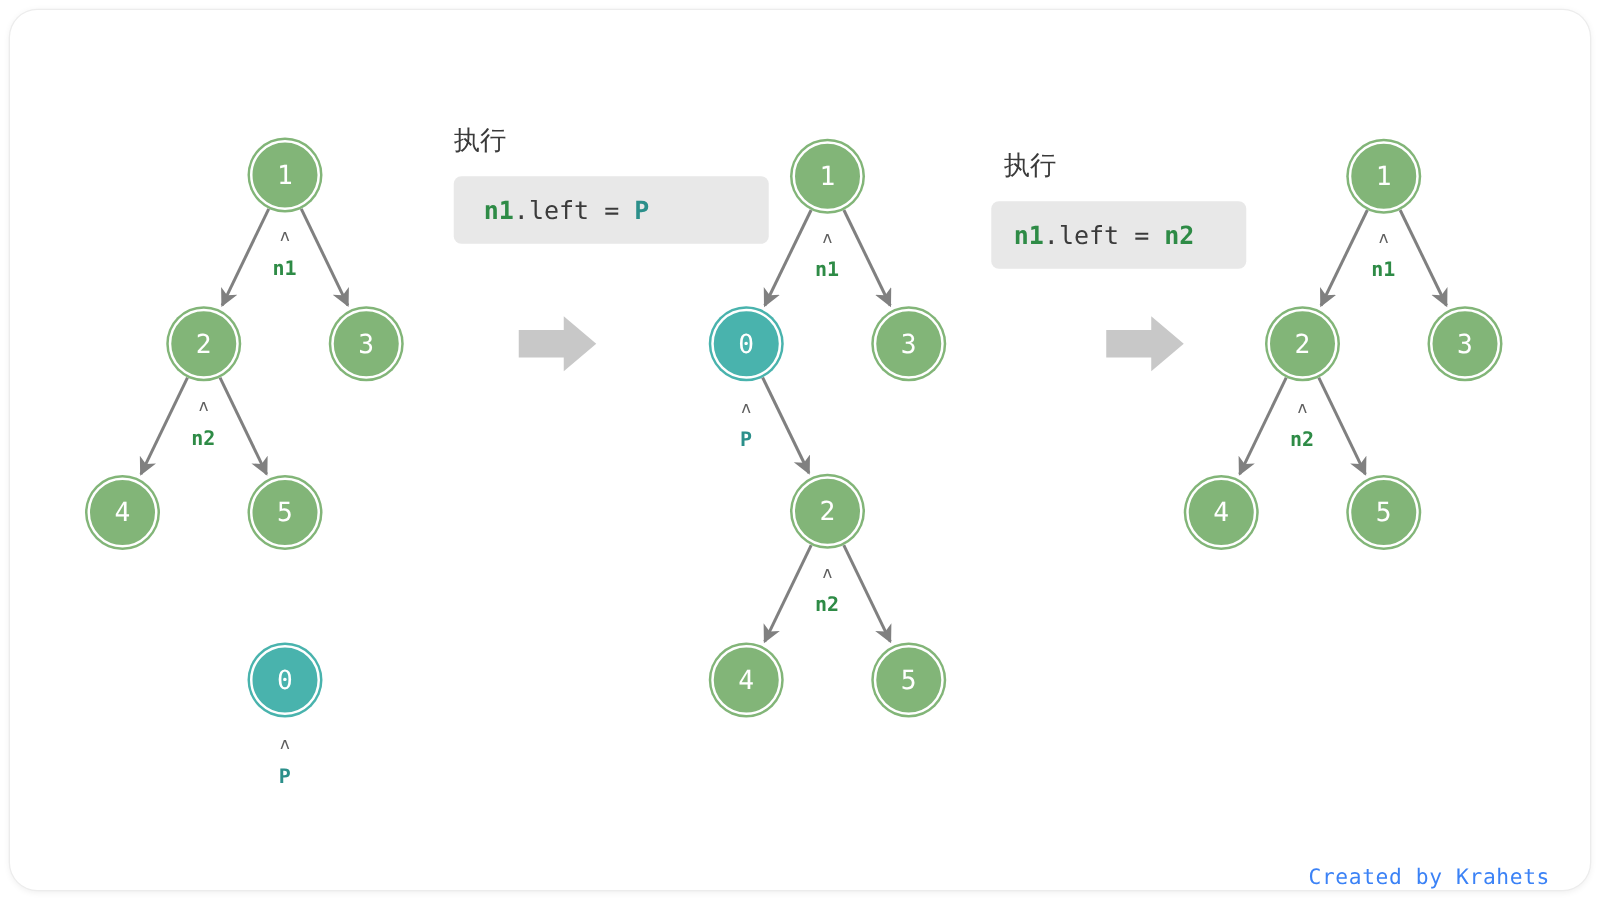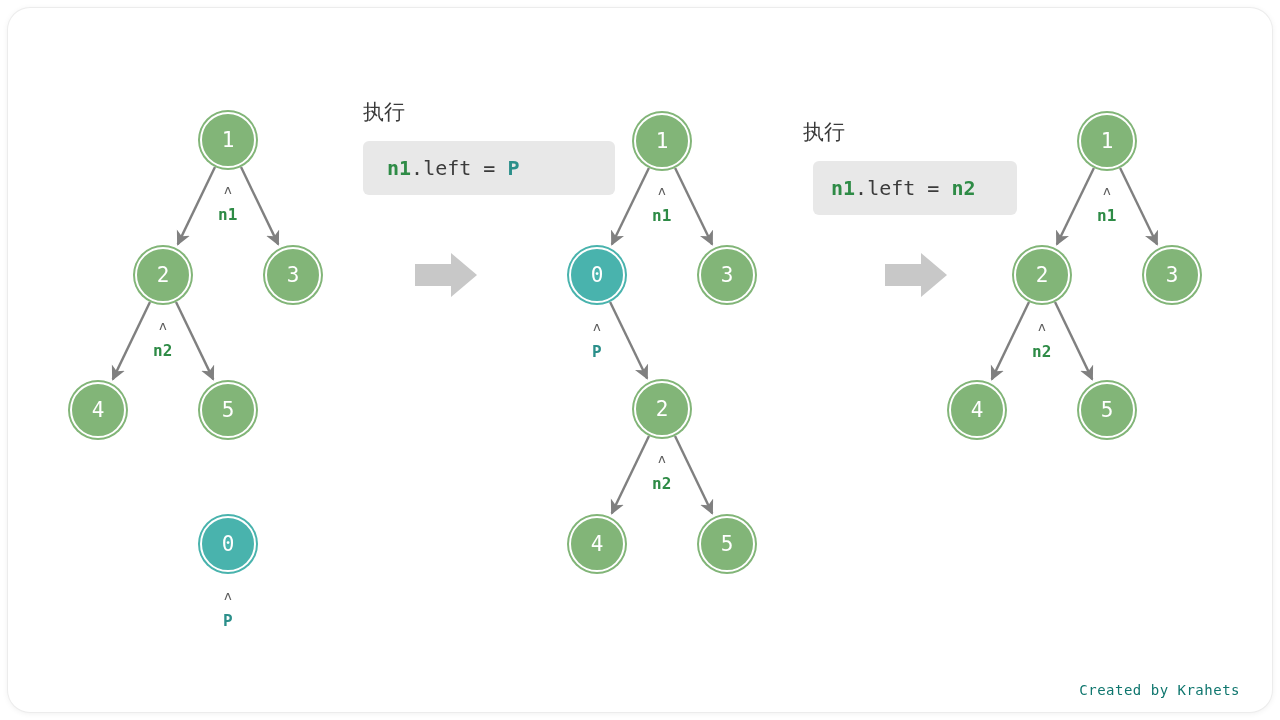--- a/index.html
+++ b/index.html
@@ -100,24 +100,24 @@
     white-space: pre;
     user-select: none;
   }
   .codeblock .tok-var  { color: #2e8b46; font-weight: bold; }
   .codeblock .tok-ptr  { color: #2b8f8a; font-weight: bold; }
   .codeblock .tok-plain{ color: #3b3b3b; }
   
   .watermark {
     position: absolute;
     right: 40px;
-    bottom: 22px;
+    bottom: 8px;
     font-family: "DejaVu Sans Mono", "Liberation Mono", monospace;
-    font-size: 14px;
-    color: #0f766e;
+    font-size: 17px;
+    color: #3b82f6;
     letter-spacing: 0.5px;
     user-select: none;
   }
 </style>
 </head>
 <body>
 
 <div id="canvas">
   <div class="card"></div>
 
@@ -184,16 +184,16 @@
       <div class="caret" style="left: 1103px; top: 183px;">ʌ</div>
       <div class="node-label green" style="left: 1097px; top: 206px;">n1</div>
       <div class="caret" style="left: 1038px; top: 319px;">ʌ</div>
       <div class="node-label green" style="left: 1032px; top: 342px;">n2</div>
     </div>
 
   <div class="heading" style="left:363px; top:98px;">执行</div>
   <div class="heading" style="left:803px; top:118px;">执行</div>
 
   <div class="codeblock" id="code-block-1" style="left:363px; top:141px; width:252px;padding-left:24px;"><div><span class="tok-var">n1</span><span class="tok-plain">.left = </span><span class="tok-ptr">P</span></div></div>
-  <div class="codeblock" id="code-block-2" style="left:813px; top:161px; width:204px;"><div><span class="tok-var">n1</span><span class="tok-plain">.left = </span><span class="tok-var">n2</span></div></div>
+  <div class="codeblock" id="code-block-2" style="left:793px; top:161px; width:204px;"><div><span class="tok-var">n1</span><span class="tok-plain">.left = </span><span class="tok-var">n2</span></div></div>
 
   <div class="watermark">Created by Krahets</div>
 </div>
 
 </body></html>

